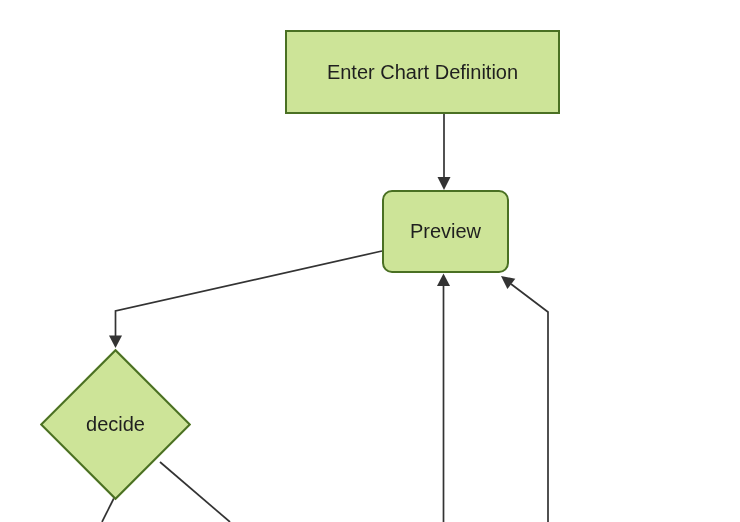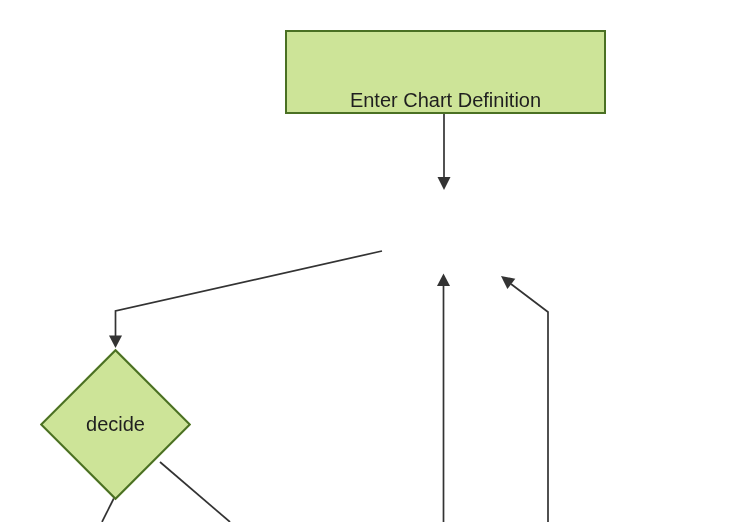--- a/index.html
+++ b/index.html
@@ -41,21 +41,21 @@
     align-items: center;
     justify-content: center;
     background: var(--node-fill);
     border: 2px solid var(--node-border);
     color: var(--text);
     font-size: 20px;
     text-align: center;
   }
   .node-rect {
     left: 285px; top: 30px;
-    width: 321px; height: 84px; align-items: flex-end;
+    width: 275px; height: 84px;
   }
   .node-rounded {
     left: 382px; top: 190px;
     width: 127px; height: 83px;
     border-radius: 10px;
   }
   .node-diamond {
     left: 62px; top: 371px;
     width: 107px; height: 107px;
     transform: rotate(45deg);
@@ -86,18 +86,21 @@
 
     <path class="edge-line" d="M114,498 L102,522"></path>
 
     <path class="edge-line" d="M160,462 L230,522"></path>
   </svg>
 
   <div class="node node-rect">
     <span>Enter Chart Definition</span>
   </div>
 
+  <div class="node node-rounded">
+    <span>Preview</span>
+  </div>
 
   <div class="node node-diamond">
     <span class="diamond-label">decide</span>
   </div>
 
 </div>
 
 </body></html>

